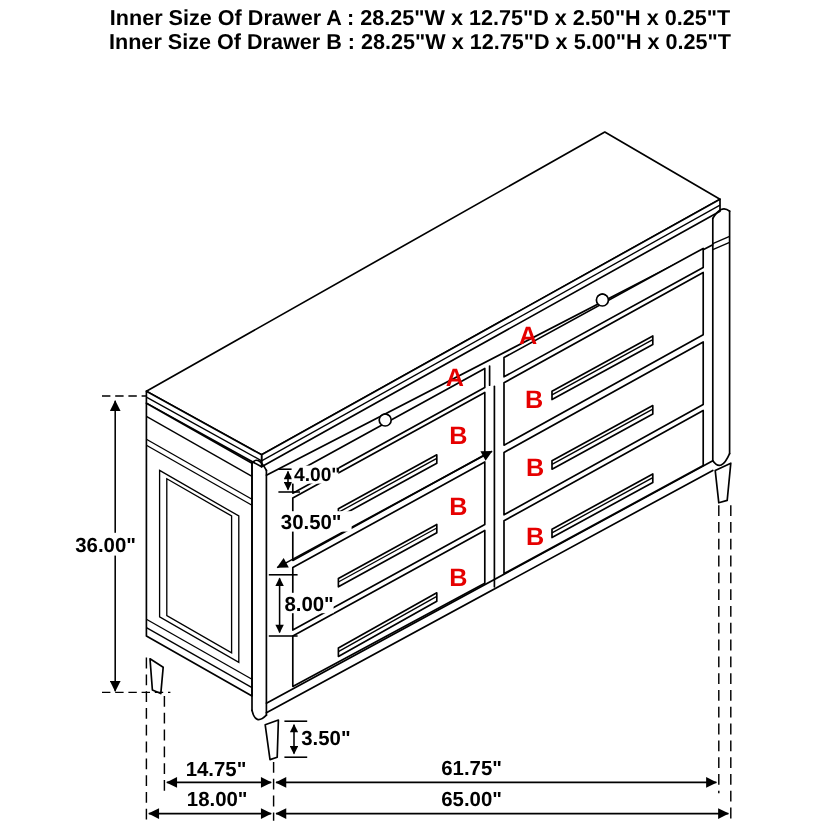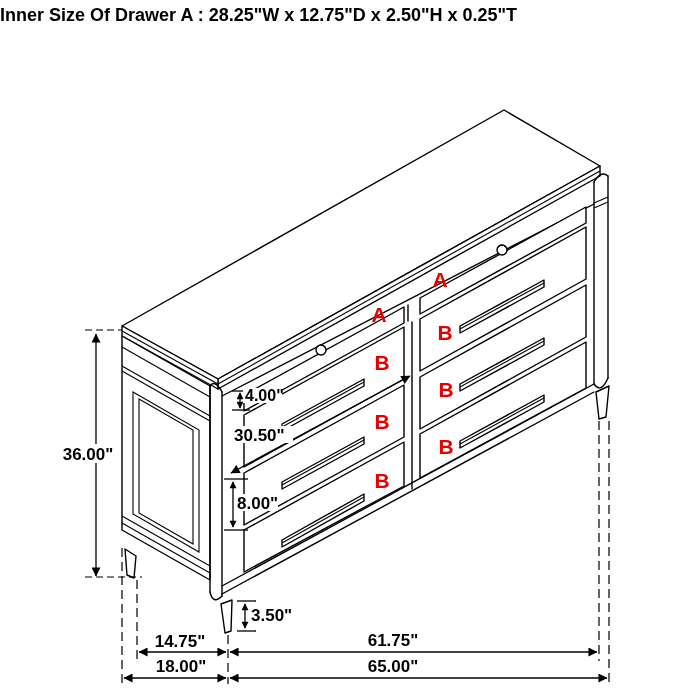--- a/index.html
+++ b/index.html
@@ -1,41 +1,42 @@
 <!DOCTYPE html>
 <html><head>
 <meta charset="utf-8">
 <style>
   html,body{margin:0;padding:0;}
   body{
     width:700px;height:700px;position:relative;background:#ffffff;
     font-family:"Liberation Sans", sans-serif;overflow:hidden;
   }
   .title-block{
-    position:absolute;top:5px;left:0;width:700px;
+    position:absolute;top:5px;left:0;width:700px;text-align:center;
     font-weight:bold;font-size:18px;line-height:20px;color:#000;
     letter-spacing:0px;white-space:nowrap;
   }
   svg{position:absolute;top:0;left:0;}
   .ln{stroke:#000;stroke-width:1.4;fill:none;stroke-linecap:round;}
   .thin{stroke:#000;stroke-width:1.1;fill:none;}
   .face{fill:#ffffff;stroke:#000;stroke-width:1.4;stroke-linejoin:round;}
   .dim{stroke:#000;stroke-width:1.3;fill:none;}
   .dash{stroke:#000;stroke-width:1.2;fill:none;stroke-dasharray:9 5;}
   .dash2{stroke:#000;stroke-width:1.2;fill:none;stroke-dasharray:7 4;}
   .dimtxt{font-weight:bold;font-size:17px;fill:#000;}
   .dimtxt-s{font-weight:bold;font-size:16px;fill:#000;}
   .lbl{font-weight:bold;font-size:21px;fill:#e60000;text-anchor:middle;}
   .whitebg{fill:#ffffff;stroke:none;}
 </style>
 </head>
 <body>
 
 <div class="title-block">
   <div>Inner Size Of Drawer A : 28.25"W x 12.75"D x 2.50"H x 0.25"T</div>
+  <div>Inner Size Of Drawer B : 28.25"W x 12.75"D x 5.00"H x 0.25"T</div>
 </div>
 
 <svg width="700" height="700" viewBox="0 0 700 700">
   <defs>
     <marker id="arr" viewBox="0 0 10 10" refX="9.5" refY="5" markerWidth="11" markerHeight="9" orient="auto-start-reverse" markerUnits="userSpaceOnUse">
       <path d="M0,0 L10,5 L0,10 z" fill="#000"></path>
     </marker>
     <marker id="arrs" viewBox="0 0 10 10" refX="9" refY="5" markerWidth="9" markerHeight="7" orient="auto-start-reverse" markerUnits="userSpaceOnUse">
       <path d="M0,0 L10,5 L0,10 z" fill="#000"></path>
     </marker>

